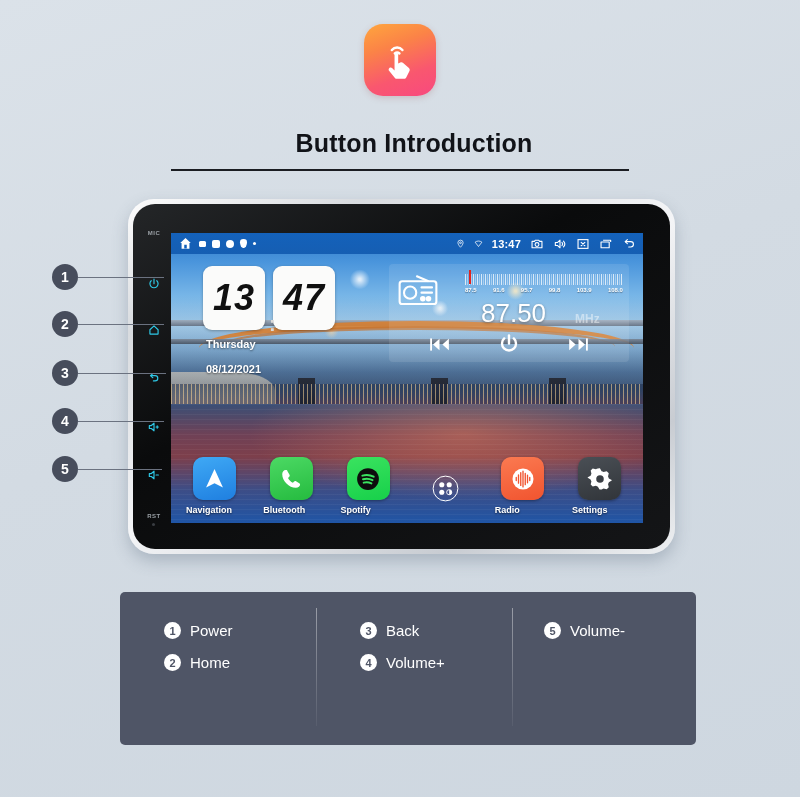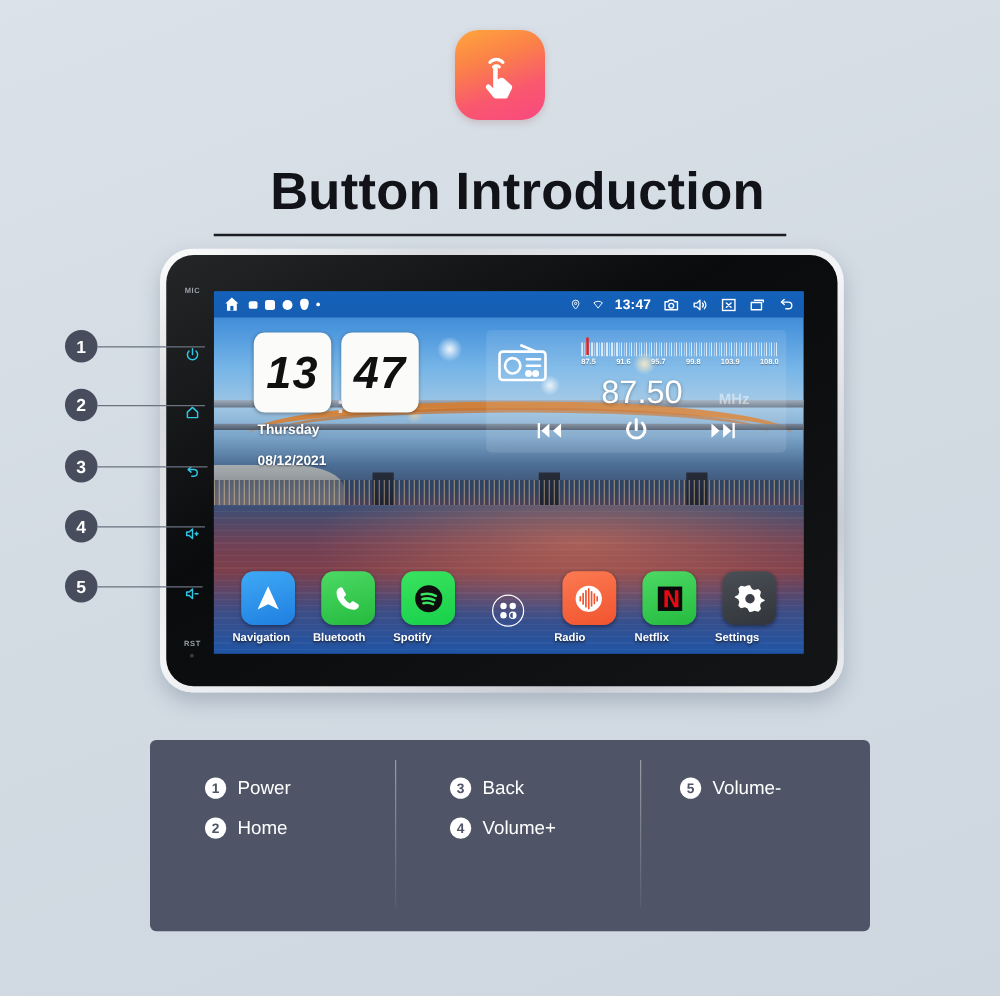--- a/index.html
+++ b/index.html
@@ -26,21 +26,21 @@
     display: flex; align-items: center; justify-content: center;
     box-shadow: 0 2px 6px rgba(160,90,90,.25);
   }
   .logo svg { width: 46px; height: 46px; display: block; }
 
   
   .title-block {
     position: absolute; left: 0; right: 0; top: 130px; text-align: center;
   }
   .title {
-    font-size: 42px; font-weight: bold; color: #111318;
+    font-size: 25px; font-weight: bold; color: #111318;
     letter-spacing: .2px; line-height: 1.1; margin-left: 28px;
   }
   .title-rule {
     width: 458px; height: 0; margin: 11px auto 0;
     border-top: 2px solid #1b1d22;
   }
 
   
   .device {
     position: absolute; left: 128px; top: 199px;
@@ -586,29 +586,20 @@
               <svg viewBox="0 0 40 40" width="30" height="30">
                 <circle cx="20" cy="20" r="14" fill="#fff"></circle>
                 <g stroke="#f1542f" stroke-width="1.8" stroke-linecap="round">
                   <path d="M11 18v4M14 14.5v11M17 11.5v17M20 9.5v21M23 12.5v15M26 15v10M29 18v4"></path>
                 </g>
               </svg>
             </div>
             <div class="app-label">Radio</div>
           </div>
 
-          <div class="app">
-            <div class="app-icon ic-netflix">
-              <svg viewBox="0 0 40 40" width="30" height="30">
-                <rect x="7" y="7" width="26" height="26" fill="#0a0a0a"></rect>
-                <path d="M14 11h4.6l6.6 13.4V11H29v18h-4.6L17.8 15.6V29H14z" fill="#e50914"></path>
-              </svg>
-            </div>
-            <div class="app-label">Netflix</div>
-          </div>
 
           <div class="app">
             <div class="app-icon ic-settings">
               <svg viewBox="0 0 40 40" width="28" height="28" fill="#fff">
                 <path d="M20 4.5l2.4 4.2a12 12 0 0 1 2.8 1.2l4.7-1.1 3 3-1.1 4.7c.5.9.9 1.8 1.2 2.8l4.2 2.4v.6l-4.2 2.4a12 12 0 0 1-1.2 2.8l1.1 4.7-3 3-4.7-1.1a12 12 0 0 1-2.8 1.2L20 35.5h-.6l-2.4-4.2a12 12 0 0 1-2.8-1.2l-4.7 1.1-3-3 1.1-4.7a12 12 0 0 1-1.2-2.8L2.2 18.3v-.6L6.4 15.3c.3-1 .7-1.9 1.2-2.8L6.5 7.8l3-3 4.7 1.1a12 12 0 0 1 2.8-1.2L19.4 4.5z" transform="translate(0.3,0.3) scale(0.98)"></path>
                 <circle cx="20" cy="20" r="5.4" fill="#3a3e44"></circle>
               </svg>
             </div>
             <div class="app-label">Settings</div>
           </div>

